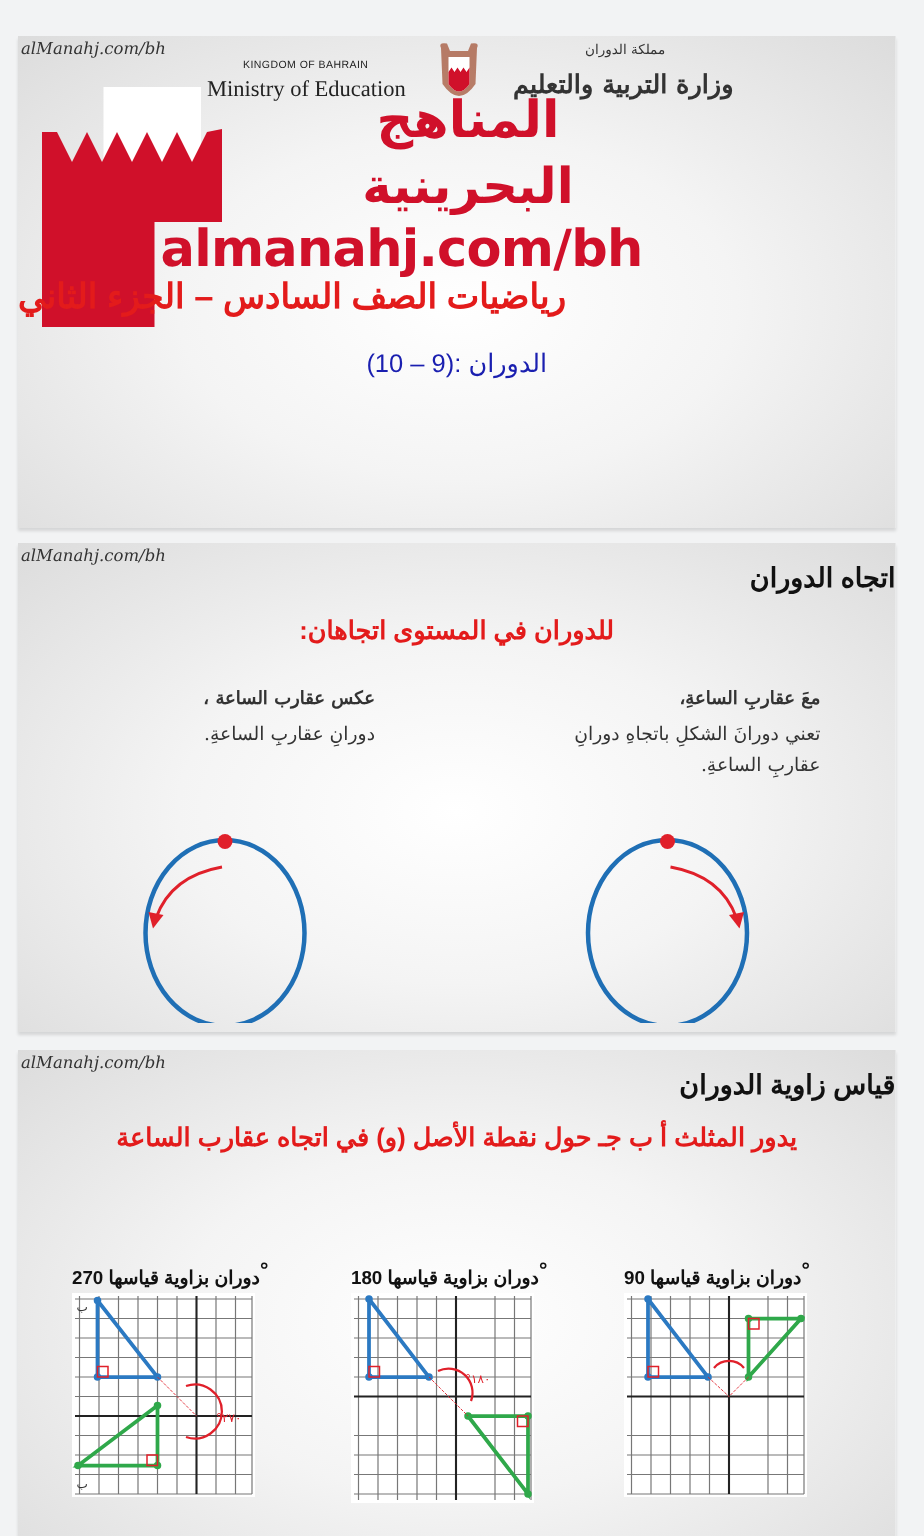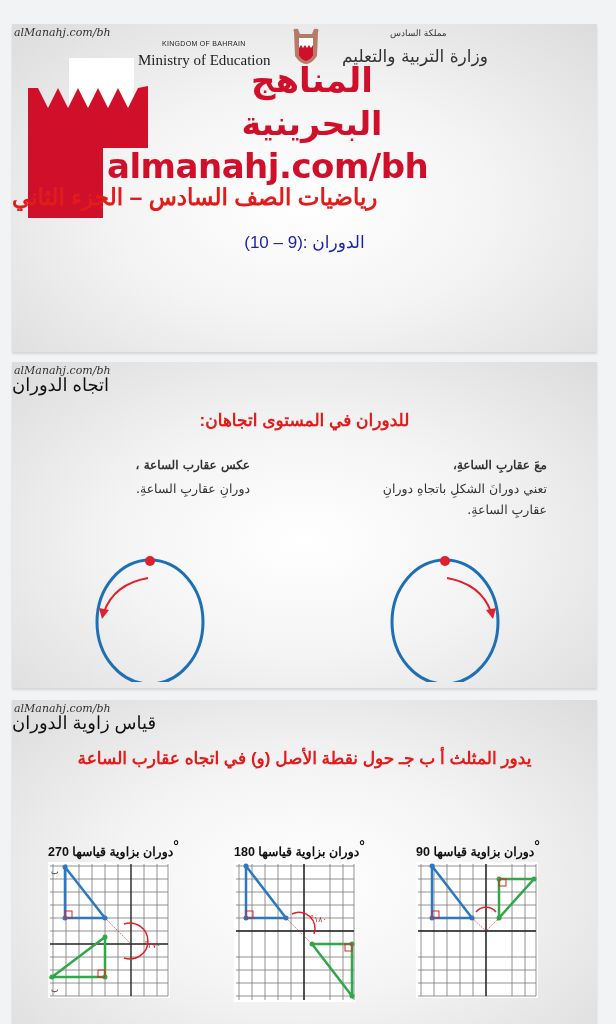--- a/index.html
+++ b/index.html
@@ -4,32 +4,32 @@
 <style>
   html,body{margin:0;padding:0;}
   body{width:616px;height:1024px;background:#f2f3f4;position:relative;overflow:hidden;font-family:"DejaVu Sans",sans-serif;}
   .slide{position:absolute;left:12px;width:585px;background:radial-gradient(ellipse at 50% 55%,#ffffff 0%,#f4f4f4 45%,#dcdcdc 100%);box-shadow:0 2px 2px rgba(0,0,0,0.12);overflow:hidden;}
   .wm{position:absolute;left:2px;top:2px;font-family:"DejaVu Serif",serif;font-style:italic;font-size:11px;color:#333;}
   
   #s1{top:24px;height:328px;}
   .kingdom{position:absolute;left:150px;top:16px;font-family:Liberation Sans, sans-serif;font-size:7px;color:#222;letter-spacing:0.3px;}
   .ministry{position:absolute;left:126px;top:28px;font-family:"Liberation Serif",serif;font-size:15px;color:#222;}
   .crest{position:absolute;left:278px;top:2px;width:32px;height:48px;}
-  .arabic-ministry{position:absolute;left:330px;top:22px;font-family:"DejaVu Serif",serif;font-size:17px;color:#333;direction:rtl;}
+  .arabic-ministry{position:absolute;left:330px;top:22px;font-family:"DejaVu Serif",serif;font-size:17px;color:#333;direction:rtl;font-weight:bold;}
   .arabic-kingdom{position:absolute;left:378px;top:4px;font-family:"DejaVu Serif",serif;font-size:9px;color:#333;direction:rtl;}
   .flag-white{position:absolute;left:57px;top:34px;width:65px;height:70px;background:#fff;}
   .flag{position:absolute;left:16px;top:62px;width:120px;height:132px;}
   .brand1{position:absolute;left:200px;top:36px;width:200px;text-align:center;font-family:"DejaVu Sans",sans-serif;font-weight:bold;font-size:34px;color:#d0102a;direction:rtl;}
   .brand2{position:absolute;left:180px;top:80px;width:240px;text-align:center;font-family:"DejaVu Sans",sans-serif;font-weight:bold;font-size:33px;color:#d0102a;direction:rtl;}
   .brand-url{position:absolute;left:95px;top:122px;font-family:"DejaVu Sans",sans-serif;font-weight:bold;font-size:34px;color:#d0102a;letter-spacing:-0.5px;}
   .s1-title{position:absolute;left:0;right:0;top:160px;text-align:left;font-family:"Liberation Sans",sans-serif;font-weight:bold;font-size:23px;color:#e31b1b;direction:rtl;}
   .s1-sub{position:absolute;left:0;right:0;top:208px;text-align:center;font-family:"Liberation Sans",sans-serif;font-weight:normal;font-size:17px;color:#1a1fb0;}
   
   #s2{top:362px;height:326px;}
-  .h-black{position:absolute;left:0;right:0;text-align:left;font-family:"Liberation Sans",sans-serif;font-weight:normal;font-size:18px;color:#111;direction:rtl;}
+  .h-black{position:absolute;left:12px;right:0;text-align:right;font-family:"Liberation Sans",sans-serif;font-weight:bold;font-size:18px;color:#111;direction:rtl;}
   .h-red{position:absolute;left:0;right:0;text-align:center;font-family:"Liberation Sans",sans-serif;font-weight:bold;font-size:17px;color:#e31b1b;direction:rtl;}
   .dir-col{position:absolute;direction:rtl;font-family:"DejaVu Serif",serif;color:#333;}
   .dir-col .t{font-weight:bold;font-size:12px;margin-bottom:6px;}
   .dir-col .d{font-size:12.5px;line-height:21px;}
   .circ{position:absolute;}
   
   #s3{top:700px;height:330px;}
   .graph-wrap{position:absolute;}
   .graph-title{font-family:"Liberation Sans",sans-serif;font-weight:bold;font-size:12.5px;color:#111;text-align:center;white-space:nowrap;}
   .graph-title .deg{font-size:14px;}
@@ -40,21 +40,21 @@
 
 <div class="slide" id="s1">
   <div class="wm">alManahj.com/bh</div>
   <div class="kingdom">KINGDOM OF BAHRAIN</div>
   <div class="ministry">Ministry of Education</div>
   <svg class="crest" viewBox="0 0 32 48">
     <path d="M4 6 Q2 2 8 3 L10 8 L22 8 L24 3 Q30 2 28 6 L27 30 Q16 46 5 30 Z" fill="#a4563a" opacity="0.75"></path>
     <path d="M9 12 L23 12 L23 30 Q16 40 9 30 Z" fill="#fff"></path>
     <path d="M9 22 L11 19 L13 22 L15 19 L17 22 L19 19 L21 22 L23 19 L23 30 Q16 40 9 30 Z" fill="#d0102a"></path>
   </svg>
-  <div class="arabic-kingdom">مملكة السادس</div>
+  <div class="arabic-kingdom">مملكة الدوران</div>
   <div class="arabic-ministry">وزارة التربية والتعليم</div>
 
   <div class="flag-white"></div>
   <svg class="flag" viewBox="0 0 120 132">
     <path d="M0 2 L10 2 L20 22 L30 2 L40 22 L50 2 L60 22 L70 2 L80 22 L90 2 L100 22 L110 2 L120 0 L120 62 L75 62 L75 132 L0 132 Z" fill="#d0102a"></path>
   </svg>
 
   <div class="brand1">المناهج</div>
   <div class="brand2">البحرينية</div>
   <div class="brand-url">almanahj.com/bh</div>

